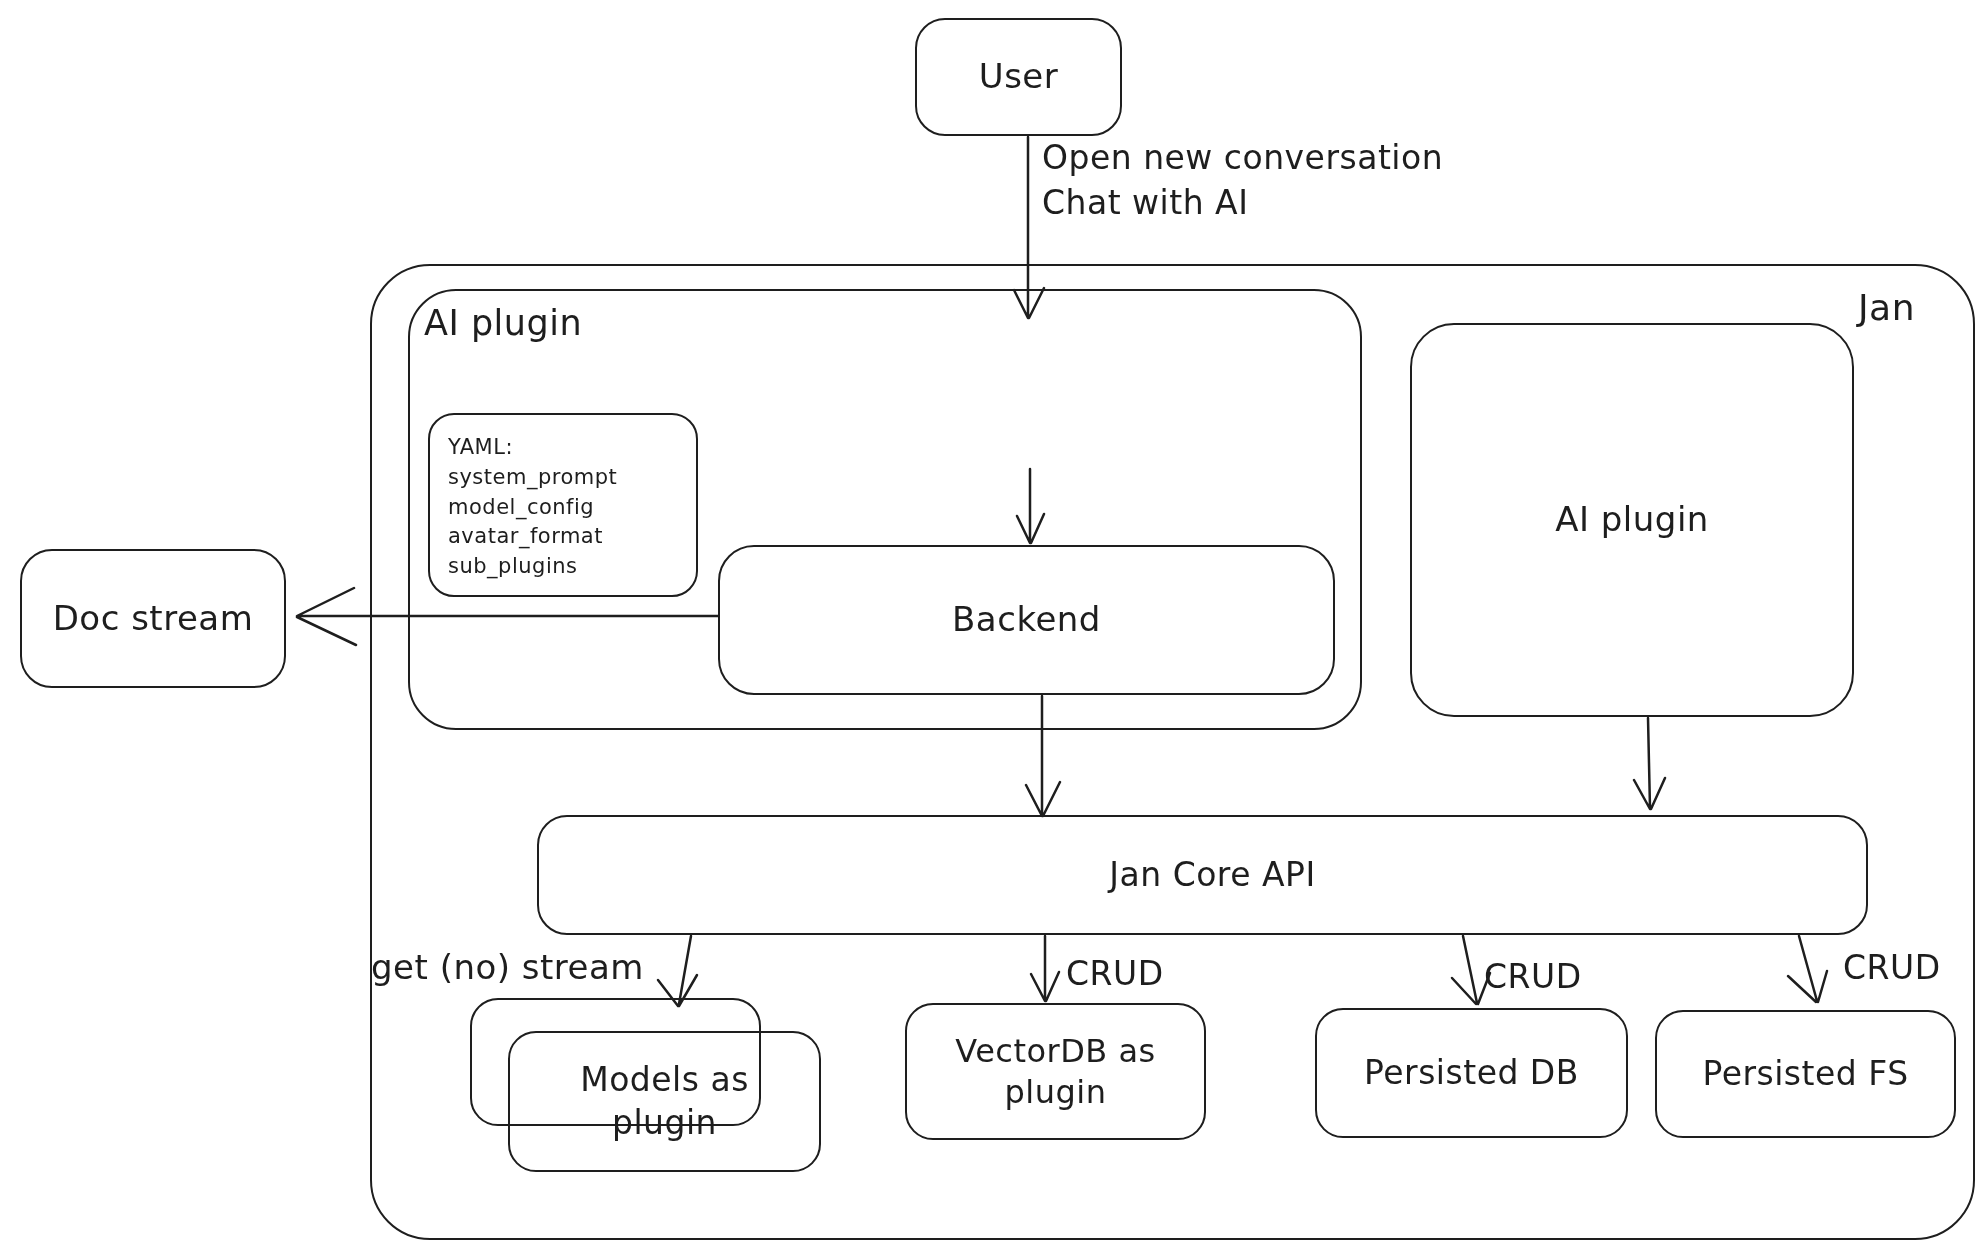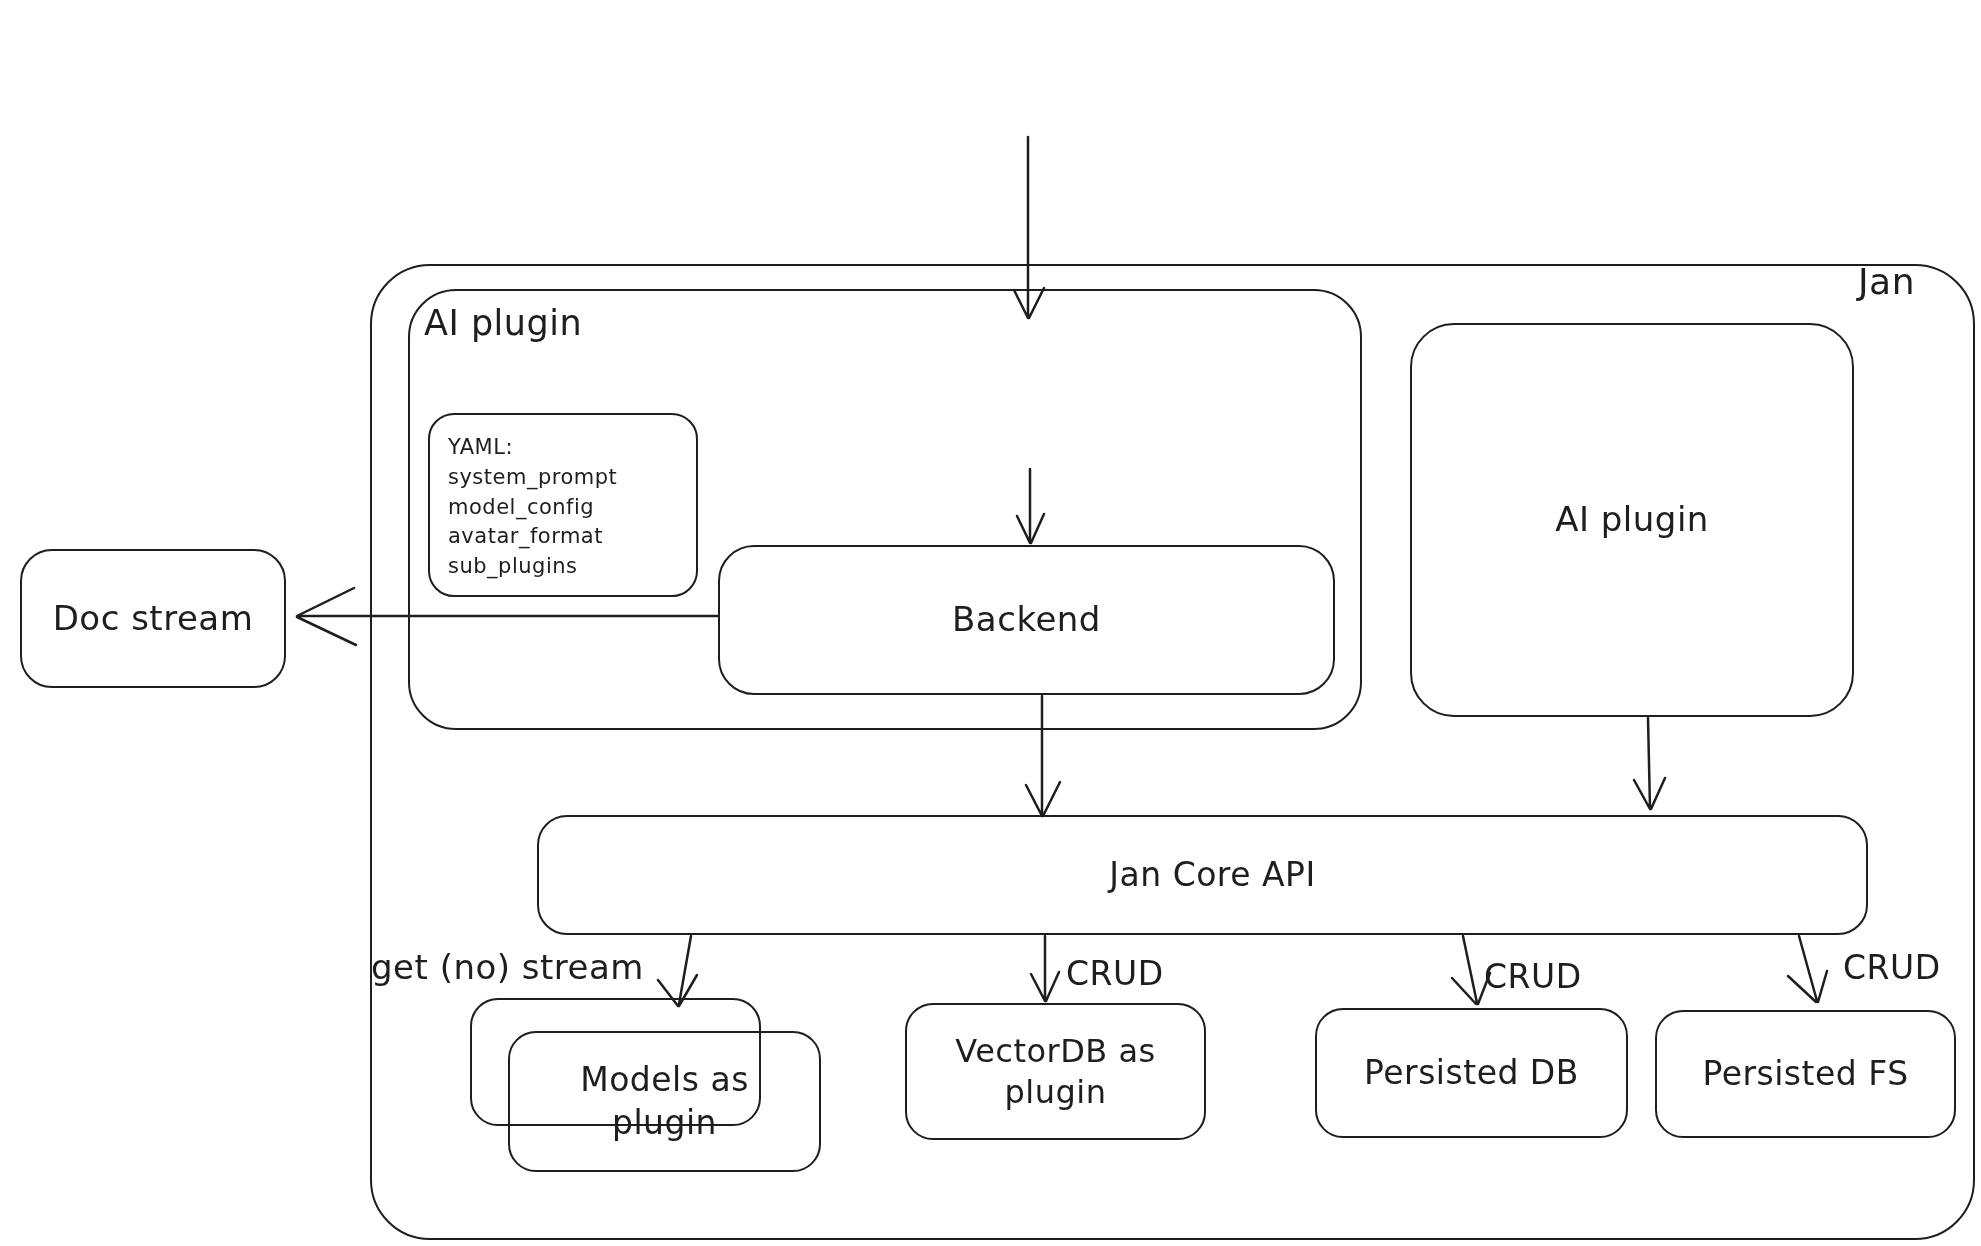--- a/index.html
+++ b/index.html
@@ -53,21 +53,21 @@
   #aiplugin-box    { left: 1410px; top: 323px;  width: 444px;  height: 394px; border-radius: 44px; font-size: 34px; }
   #doc-sources     { left: 20px;   top: 549px;  width: 266px;  height: 139px; border-radius: 32px; font-size: 34px; }
   #jan-core-api    { left: 537px;  top: 815px;  width: 1331px; height: 120px; border-radius: 30px; font-size: 33px; padding-left: 20px; }
   #models-back     { left: 470px;  top: 998px;  width: 291px;  height: 128px; border-radius: 28px; }
   #models-front    { left: 508px;  top: 1031px; width: 313px;  height: 141px; border-radius: 28px; font-size: 33px; }
   #vectordb        { left: 905px;  top: 1003px; width: 301px;  height: 137px; border-radius: 28px; font-size: 32px; }
   #persisted-db    { left: 1315px; top: 1008px; width: 313px;  height: 130px; border-radius: 28px; font-size: 33px; }
   #persisted-fs    { left: 1655px; top: 1010px; width: 301px;  height: 128px; border-radius: 28px; font-size: 33px; }
 
   
-  #jan-label        { left: 1858px; top: 258px;  font-size: 36px; }
+  #jan-label        { left: 1858px; top: 284px;  font-size: 36px; }
   #aiplugin-label   { left: 424px;  top: 300px;  font-size: 35px; }
   #open-chat-label  { left: 1042px; top: 136px;  font-size: 33px; }
   #get-stream-label { left: 371px;  top: 945px;  font-size: 34px; }
   #crud-vectordb-label   { left: 1066px; top: 952px; font-size: 33px; }
   #crud-persisteddb-label{ left: 1484px; top: 955px; font-size: 33px; }
   #crud-persistedfs-label{ left: 1843px; top: 946px; font-size: 33px; }
 
   svg.arrows {
     position: absolute;
     left: 0; top: 0;
@@ -86,20 +86,23 @@
 <body>
 
 <div class="canvas">
 
   <div class="container-box" id="jan-container"></div>
   <div class="container-box" id="aiplugin-container"></div>
 
   <div class="lbl" id="jan-label">Jan</div>
   <div class="lbl" id="aiplugin-label">AI plugin</div>
 
+  <div class="box" id="user">
+    <span class="box-label">User</span>
+  </div>
 
   <div class="box" id="yaml-note">
     <span class="box-label">YAML:
 system_prompt
 model_config
 avatar_format
 sub_plugins</span>
   </div>
 
 
@@ -131,20 +134,22 @@
   </div>
 
   <div class="box" id="persisted-db">
     <span class="box-label">Persisted DB</span>
   </div>
 
   <div class="box" id="persisted-fs">
     <span class="box-label">Persisted FS</span>
   </div>
 
+  <div class="lbl" id="open-chat-label">Open new conversation
+Chat with AI</div>
   <div class="lbl" id="get-stream-label">get (no) stream</div>
   <div class="lbl" id="crud-vectordb-label">CRUD</div>
   <div class="lbl" id="crud-persisteddb-label">CRUD</div>
   <div class="lbl" id="crud-persistedfs-label">CRUD</div>
 
   <svg class="arrows" viewBox="0 0 1981 1246" xmlns="http://www.w3.org/2000/svg">
 
     <path d="M1028,137 L1028,317 M1014,290 L1028,318 M1044,288 L1029,318"></path>
 
     <path d="M1030,469 L1030,542 M1017,516 L1030,543 M1044,514 L1031,543"></path>

